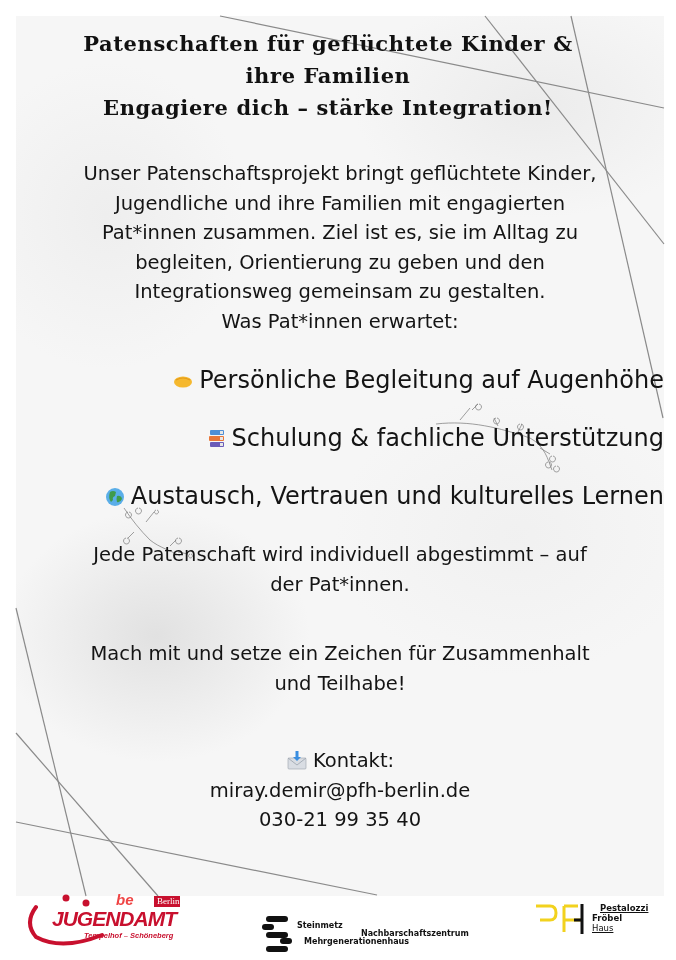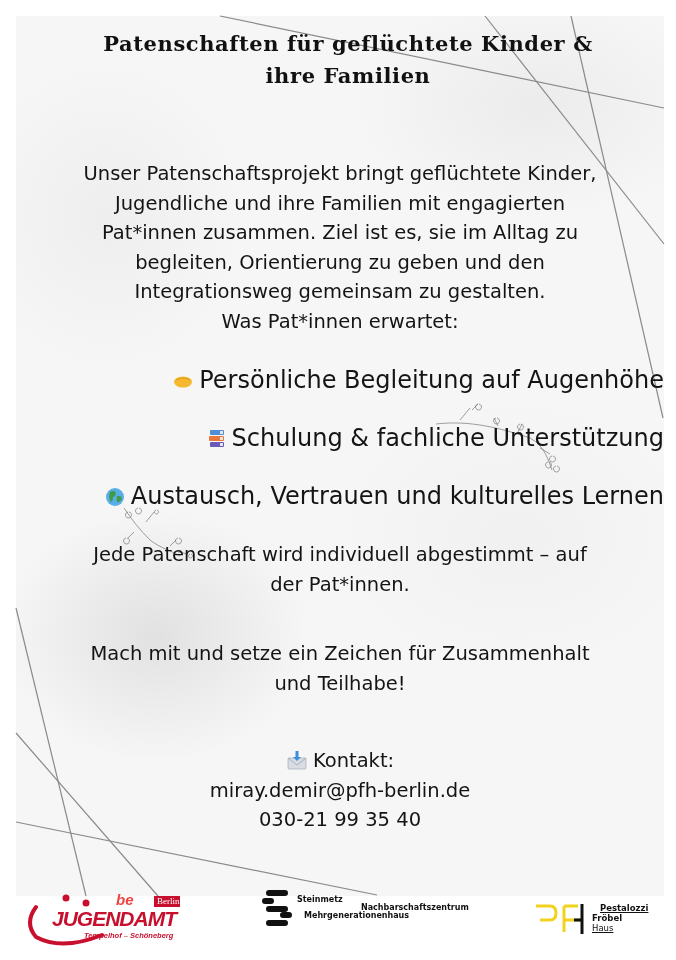--- a/index.html
+++ b/index.html
@@ -13,21 +13,21 @@
       position: absolute; left: 16px; top: 16px; width: 648px; height: 880px;
       background:
         radial-gradient(ellipse 220px 180px at 140px 620px, rgba(200,200,200,0.45), rgba(255,255,255,0) 70%),
         radial-gradient(ellipse 260px 160px at 520px 90px, rgba(225,225,225,0.5), rgba(255,255,255,0) 70%),
         radial-gradient(ellipse 200px 220px at 90px 200px, rgba(230,230,230,0.5), rgba(255,255,255,0) 70%),
         radial-gradient(ellipse 260px 200px at 500px 520px, rgba(235,235,235,0.5), rgba(255,255,255,0) 70%),
         #f6f6f6;
     }
     .deco { position: absolute; left: 0; top: 0; width: 676px; height: 960px; pointer-events: none; }
     .title {
-      position: absolute; left: 24px; width: 648px; top: 28px;
+      position: absolute; left: 4px; width: 648px; top: 28px;
       text-align: center;
       font-family: "DejaVu Serif", serif; font-weight: bold;
       font-size: 21px; line-height: 32px; letter-spacing: 0.6px;
       color: #111;
     }
     .title div { white-space: nowrap; }
     .body-text {
       position: absolute; left: 16px; width: 648px;
       text-align: center;
       font-family: "DejaVu Sans", sans-serif;
@@ -77,20 +77,21 @@
     <path d="M146 522 l8 -10 M156 510 a2 2 0 1 0 1 0"></path>
     <path d="M134 532 l-6 6 M126 538 a3 3 0 1 0 1 0"></path>
     <path d="M170 546 l6 -6 M178 538 a3 3 0 1 0 1 0"></path>
     <path d="M178 552 l10 2 M190 554 a2 2 0 1 0 1 0"></path>
   </g>
 </svg>
 
 <div class="title">
   <div>Patenschaften für geflüchtete Kinder &amp;</div>
   <div>ihre Familien</div>
+  <div>Engagiere dich – stärke Integration!</div>
 </div>
 
 <div class="body-text" id="intro">
   <div>Unser Patenschaftsprojekt bringt geflüchtete Kinder,</div>
   <div>Jugendliche und ihre Familien mit engagierten</div>
   <div>Pat*innen zusammen. Ziel ist es, sie im Alltag zu</div>
   <div>begleiten, Orientierung zu geben und den</div>
   <div>Integrationsweg gemeinsam zu gestalten.</div>
   <div>Was Pat*innen erwartet:</div>
 </div>
@@ -150,21 +151,21 @@
     <circle cx="64" cy="10" r="3.5" fill="#c8102e"></circle>
     <path d="M14 14 Q2 30 14 44 Q40 58 80 42" stroke="#c8102e" stroke-width="4" fill="none" stroke-linecap="round"></path>
     <rect x="132" y="3" width="26" height="11" fill="#c8102e"></rect>
   </svg>
   <span style="position:absolute;left:94px;top:-2px;font:italic bold 15px 'Liberation Sans',sans-serif;color:#ef4444;">be</span>
   <span style="position:absolute;left:135px;top:3px;font:9px 'Liberation Serif',serif;color:#ffffff;">Berlin</span>
   <span style="position:absolute;left:30px;top:14px;font:italic bold 21px 'Liberation Sans',sans-serif;letter-spacing:-1px;color:#c8102e;">JUGENDAMT</span>
   <span style="position:absolute;left:62px;top:38px;font:italic bold 7.5px 'Liberation Sans',sans-serif;color:#c8102e;white-space:nowrap;">Tempelhof – Schöneberg</span>
 </div>
 
-<div class="logo" style="left:262px; top:890px; width:200px; height:40px;">
+<div class="logo" style="left:262px; top:916px; width:200px; height:40px;">
   <svg width="30" height="38" viewBox="0 0 30 38" style="position:absolute;left:0;top:0;">
     <rect x="4" y="0" width="22" height="6" rx="3" fill="#111"></rect>
     <rect x="0" y="8" width="12" height="6" rx="3" fill="#111"></rect>
     <rect x="4" y="16" width="22" height="6" rx="3" fill="#111"></rect>
     <rect x="18" y="22" width="12" height="6" rx="3" fill="#111"></rect>
     <rect x="4" y="30" width="22" height="6" rx="3" fill="#111"></rect>
   </svg>
   <div style="position:absolute;left:35px;top:5px;font:bold 8px 'DejaVu Sans',sans-serif;color:#111;white-space:nowrap;">Steinmetz</div>
   <div style="position:absolute;left:51px;top:13px;font:bold 8px 'DejaVu Sans',sans-serif;color:#111;white-space:nowrap;margin-left:48px;">Nachbarschaftszentrum</div>
   <div style="position:absolute;left:42px;top:21px;font:bold 8px 'DejaVu Sans',sans-serif;color:#111;white-space:nowrap;">Mehrgenerationenhaus</div>

